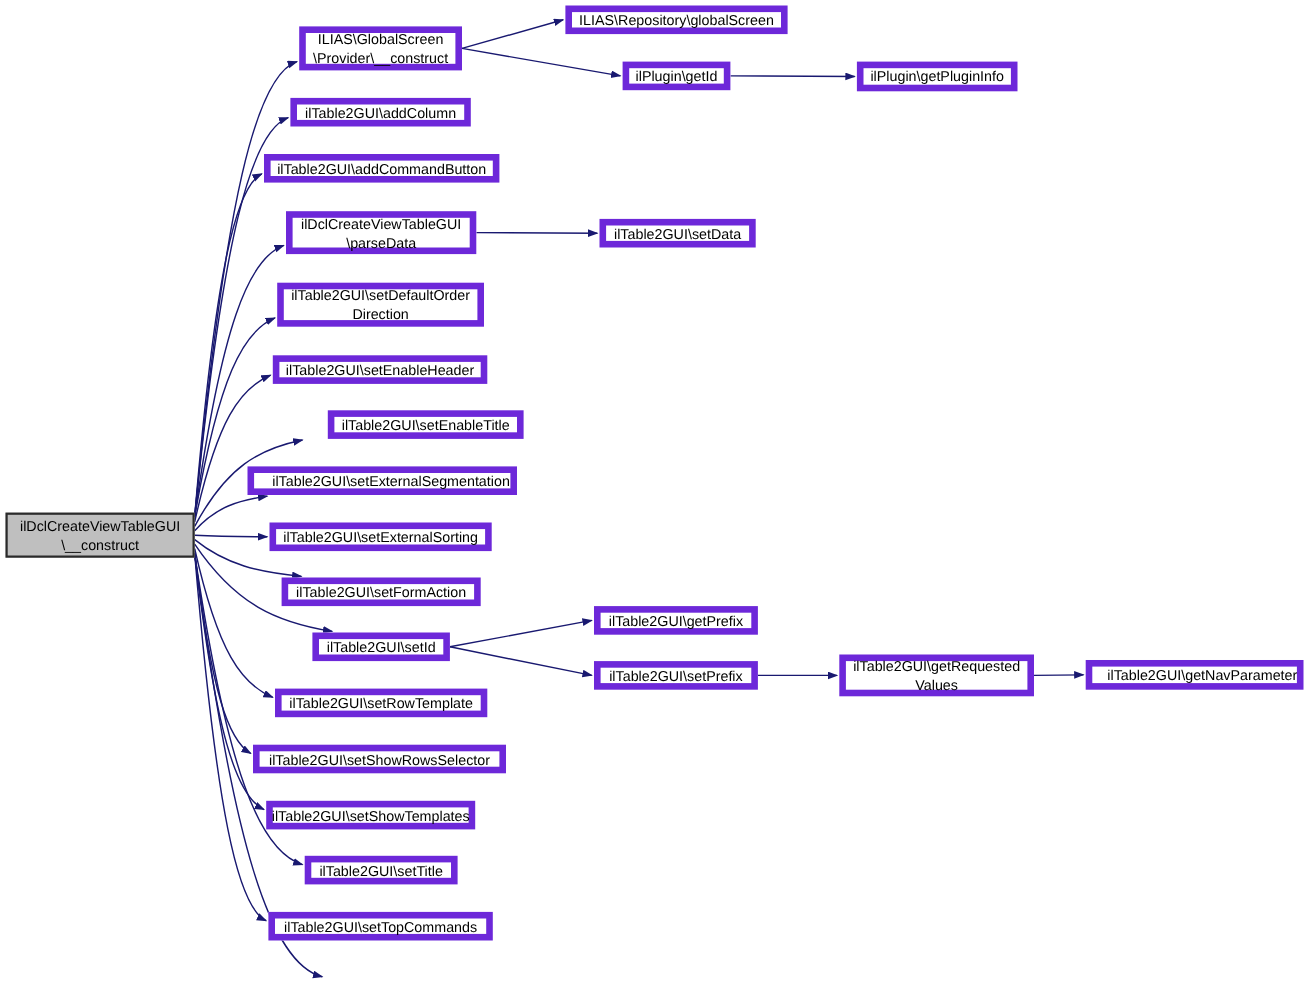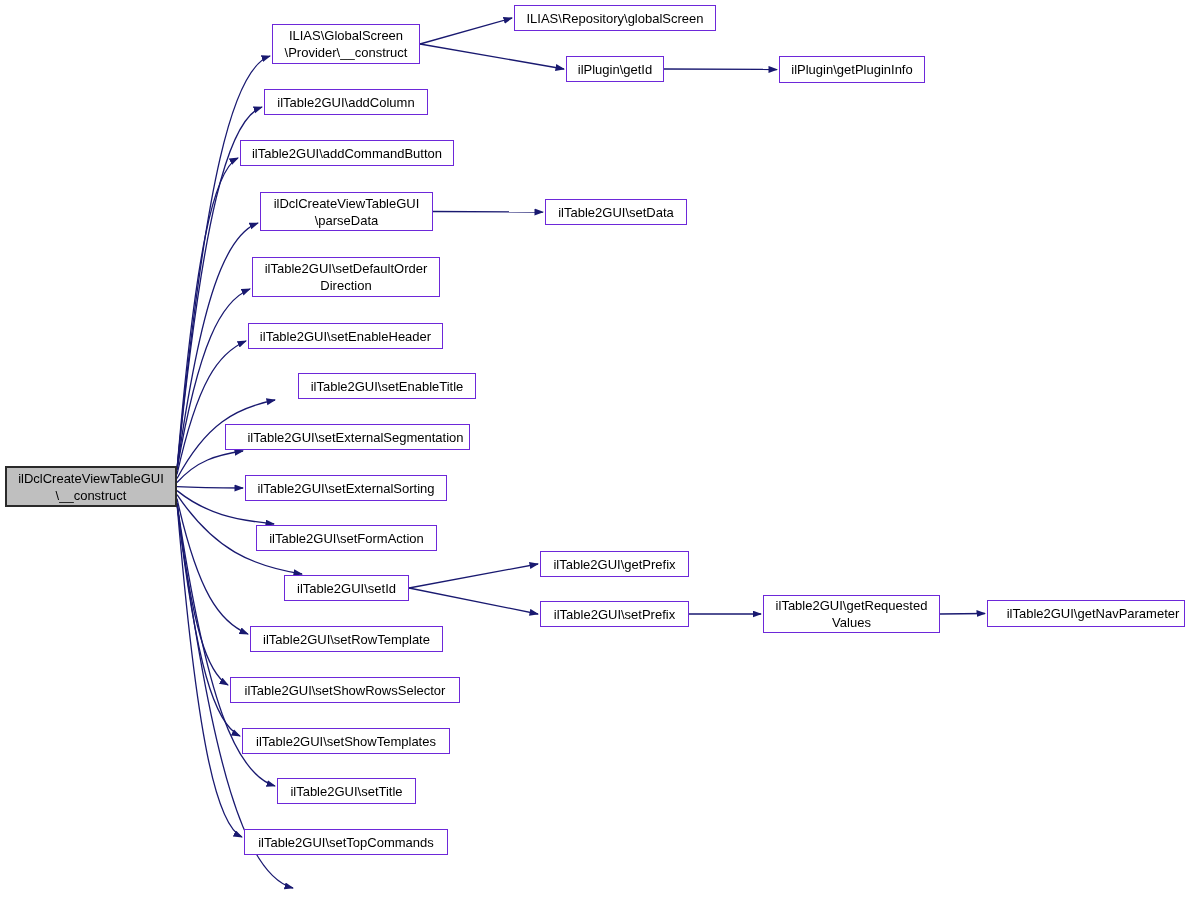--- a/index.html
+++ b/index.html
@@ -19,21 +19,21 @@
     position: absolute;
     left: 0;
     top: 0;
     width: 1191px;
     height: 912px;
   }
   .node {
     position: absolute;
     box-sizing: border-box;
     background: #ffffff;
-    border: 1px solid #6d28d9;
+    border: 6px solid #6d28d9;
     color: #000000;
     font-size: 13px;
     line-height: 17px;
     display: flex;
     flex-direction: column;
     align-items: center;
     justify-content: center;
     text-align: center;
     white-space: nowrap;
     z-index: 2;
@@ -128,21 +128,21 @@
       </div>
       <div class="node" style="left: 284px; top: 575px; width: 125px; height: 26px;">
         <span>ilTable2GUI\setId</span>
       </div>
       <div class="node" style="left: 250px; top: 626px; width: 193px; height: 26px;">
         <span>ilTable2GUI\setRowTemplate</span>
       </div>
       <div class="node" style="left: 230px; top: 677px; width: 230px; height: 26px;">
         <span>ilTable2GUI\setShowRowsSelector</span>
       </div>
-      <div class="node" style="left: 242px; top: 728px; width: 208px; height: 26px;">
+      <div class="node" style="left: 242px; top: 728px; width: 190px; height: 26px;">
         <span>ilTable2GUI\setShowTemplates</span>
       </div>
       <div class="node" style="left: 277px; top: 778px; width: 139px; height: 26px;">
         <span>ilTable2GUI\setTitle</span>
       </div>
       <div class="node" style="left: 244px; top: 829px; width: 204px; height: 26px;">
         <span>ilTable2GUI\setTopCommands</span>
       </div>
       <div class="node" style="left: 295px; top: 916px; width: 117px; height: 26px;">
         <span>ilLanguage\txt</span>

